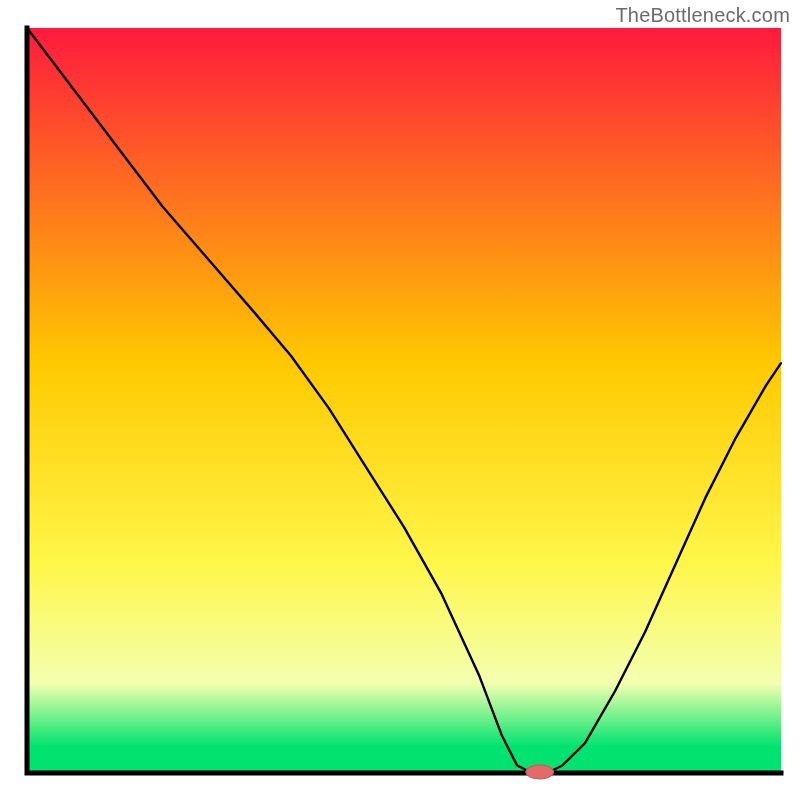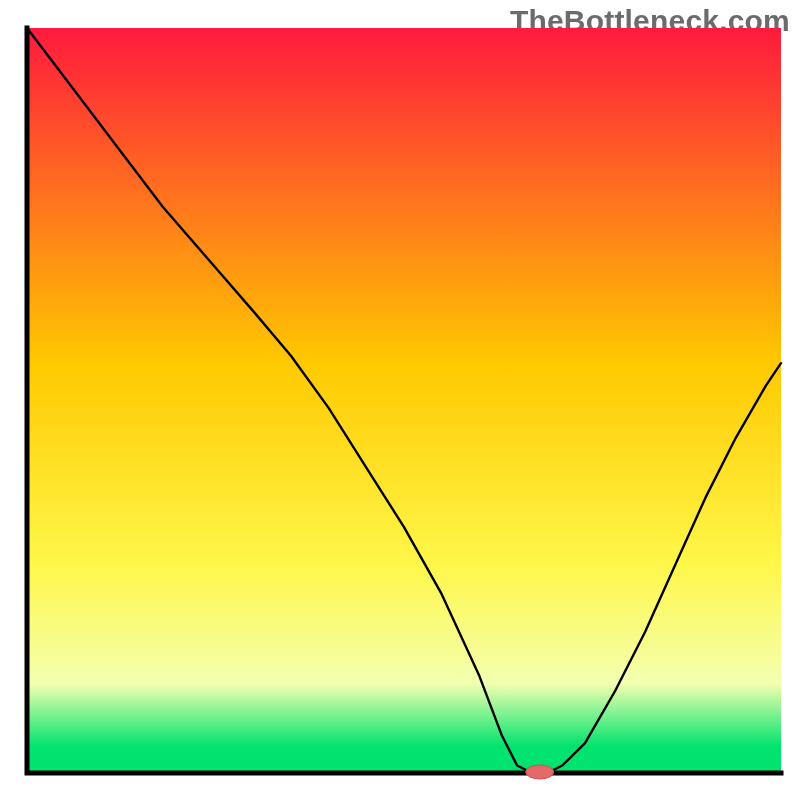--- a/index.html
+++ b/index.html
@@ -12,22 +12,22 @@
   }
   .wrap {
     position: relative;
     width: 800px;
     height: 800px;
   }
   .watermark {
     position: absolute;
     top: 4px;
     right: 10px;
-    font-size: 30px;
-    font-weight: 700;
+    font-size: 20px;
+    font-weight: 400;
     color: #6b6b6b;
     letter-spacing: 0.2px;
   }
   svg {
     position: absolute;
     left: 0;
     top: 0;
   }
 </style>
 </head>

